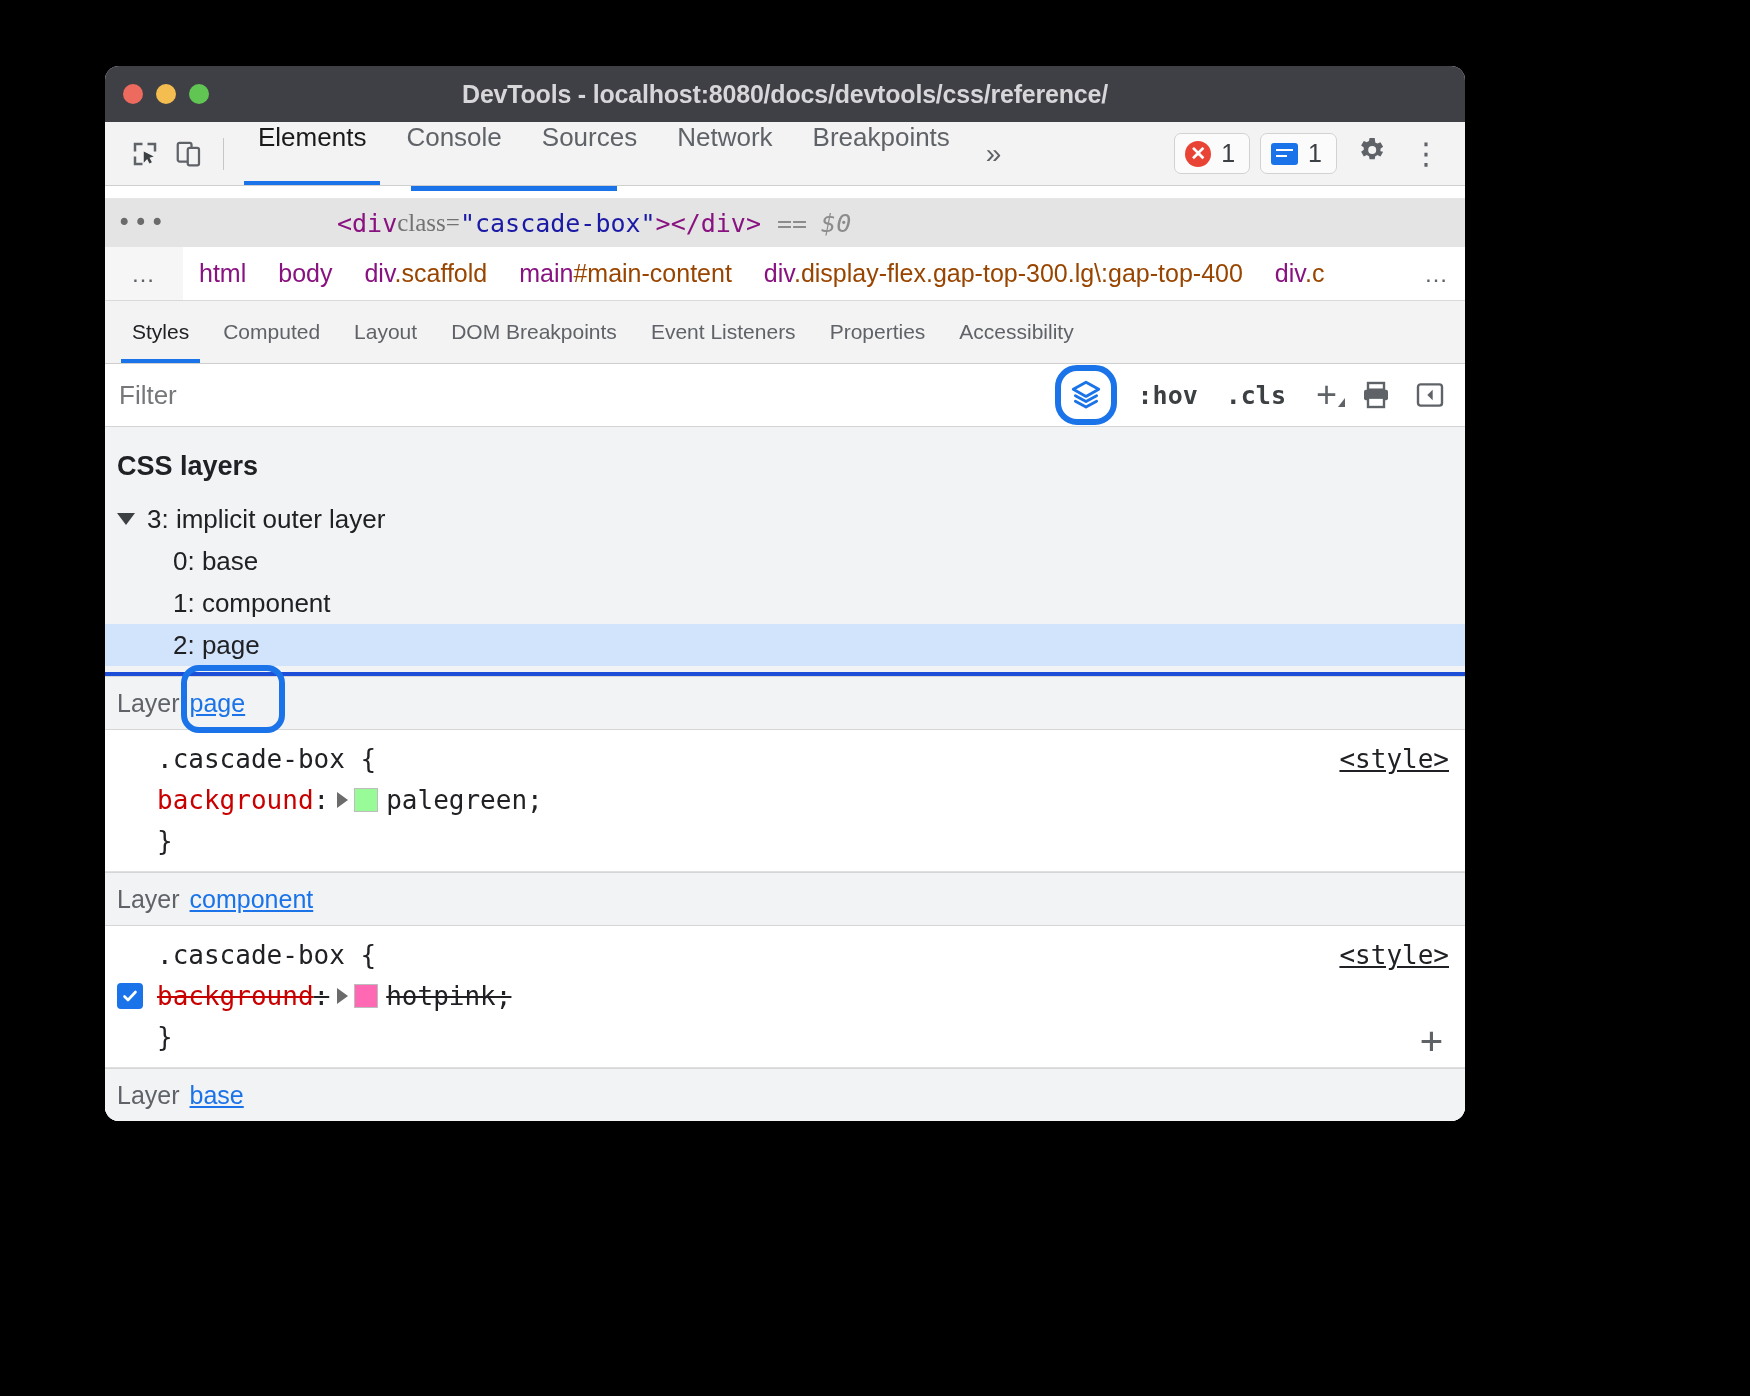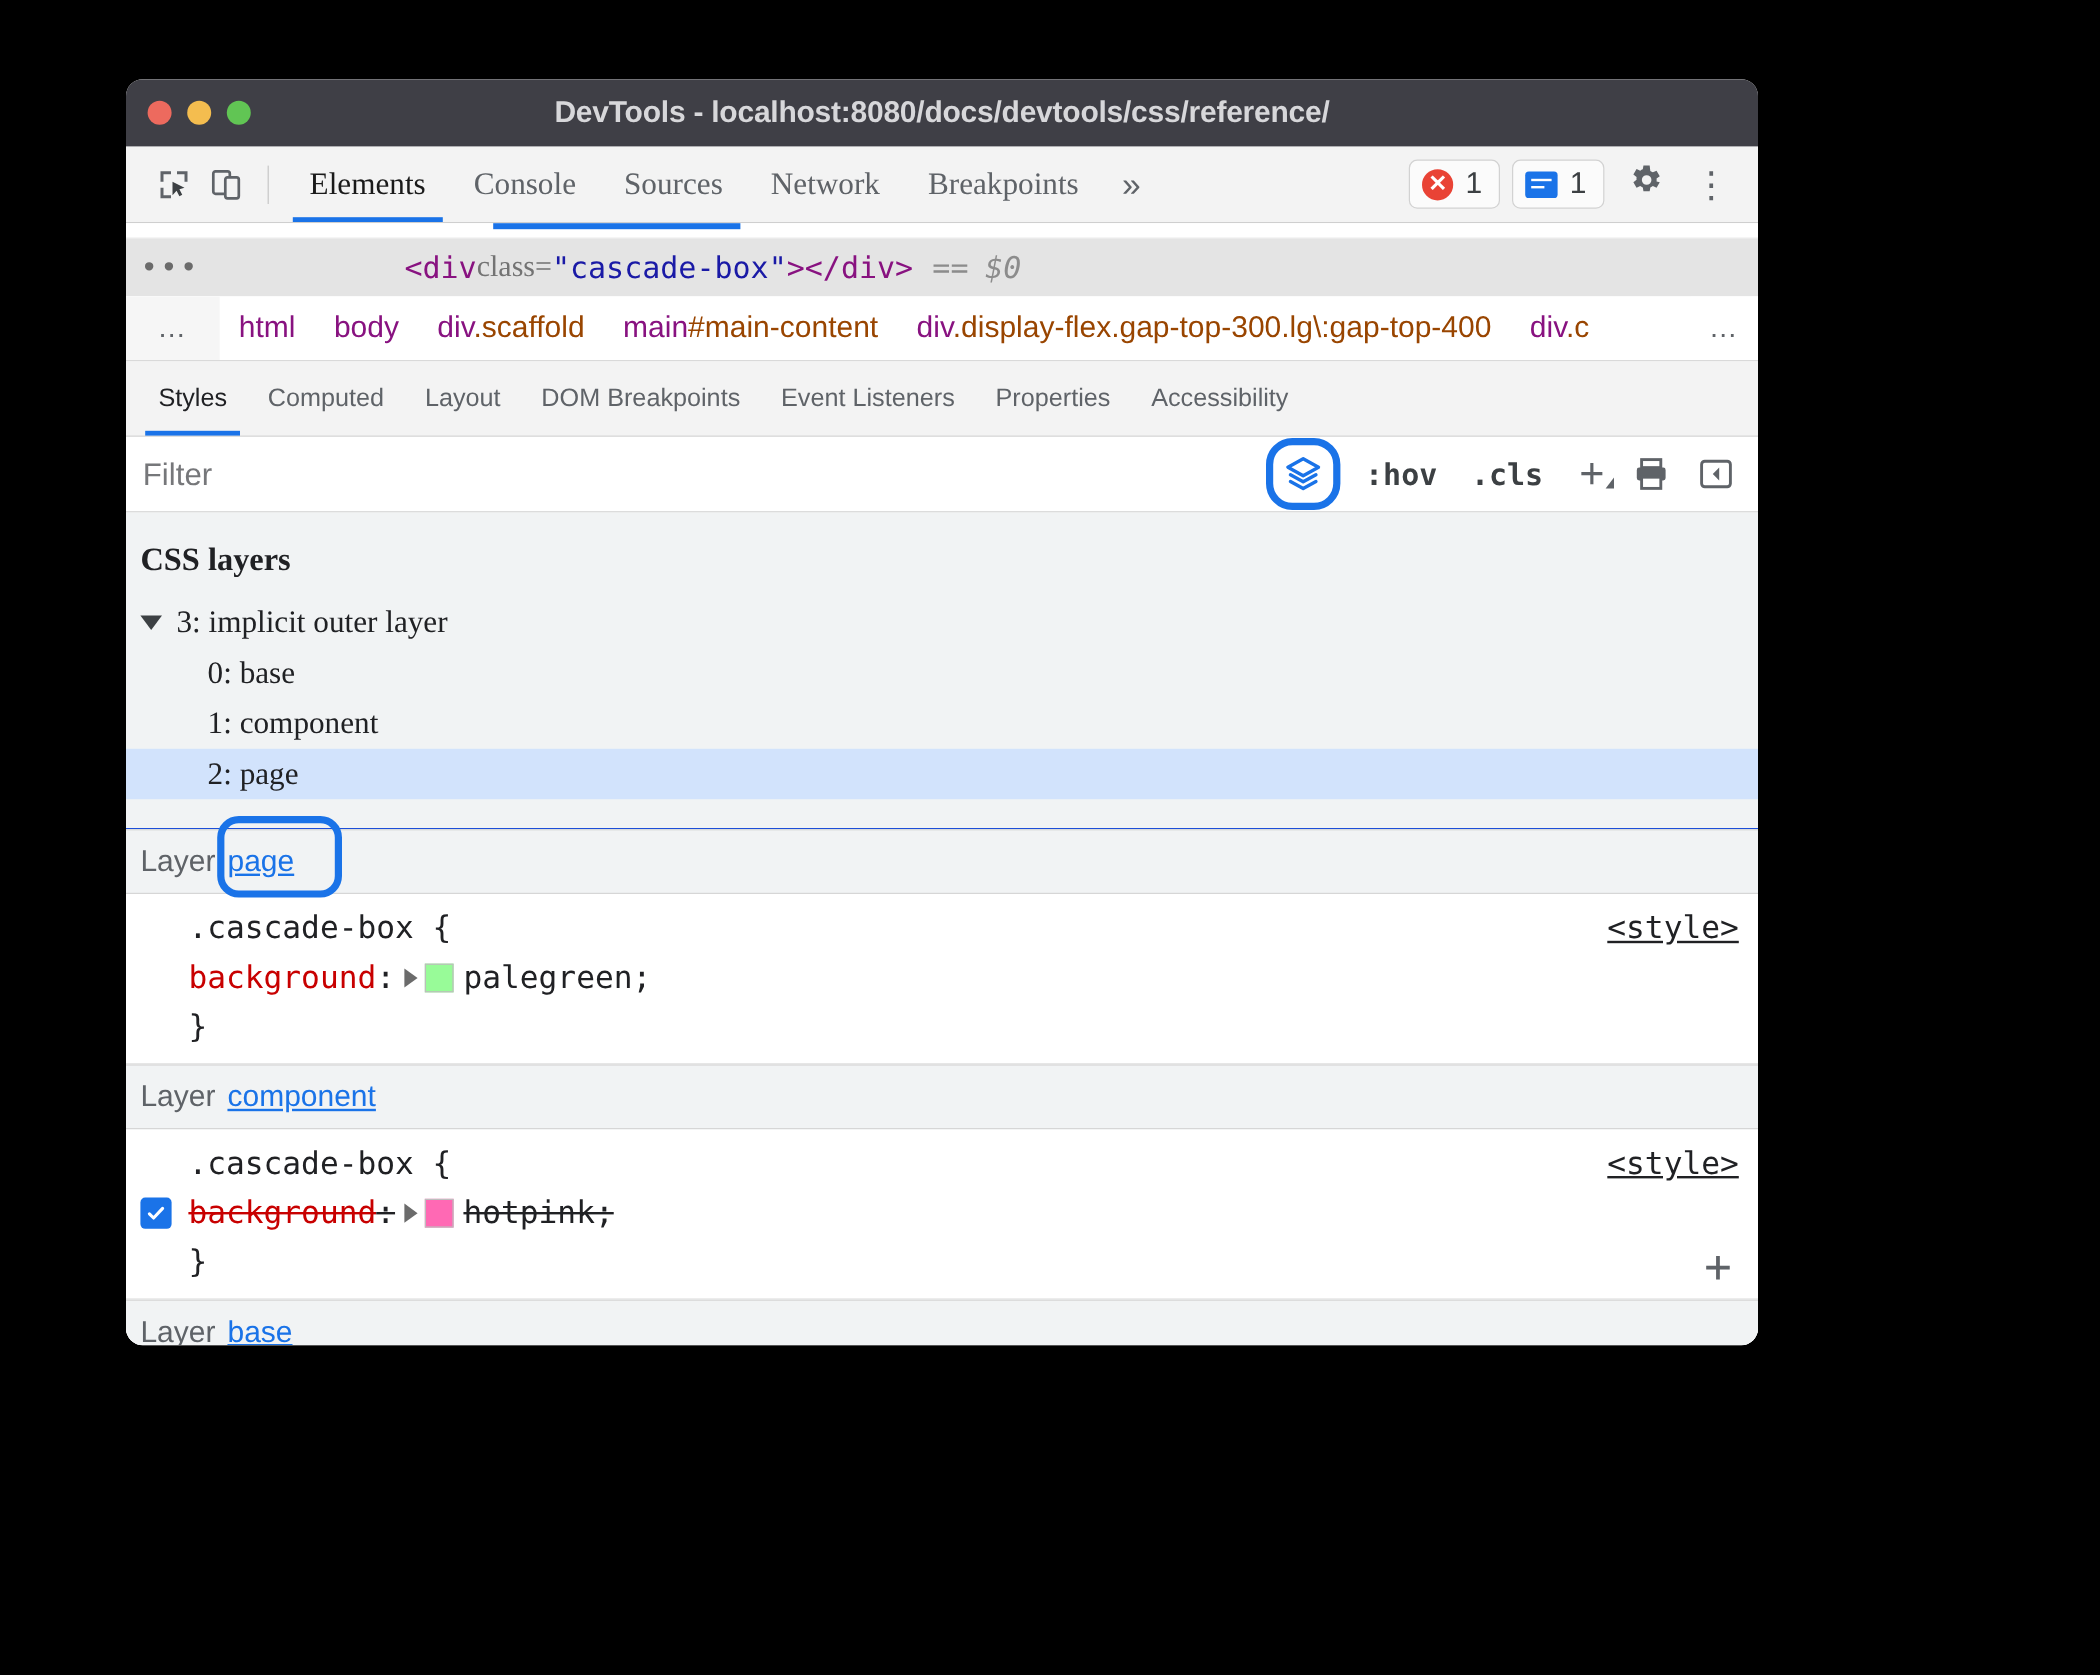--- a/index.html
+++ b/index.html
@@ -93,27 +93,26 @@
     margin: 0 14px 0 12px;
   }
   .panel-tabs {
     display: flex;
     align-items: stretch;
     height: 63px;
     gap: 0;
   }
   .panel-tab {
     display: flex;
-    align-items: center;
+    align-items: flex-start;
     padding: 0 20px;
     font-size: 26px;
     color: #5f6368;
     position: relative;
     white-space: nowrap;
-    font-family: Liberation Serif, serif;
   }
   .panel-tab.active {
     color: #1a1a1a;
   }
   .panel-tab.active::after {
     content: "";
     position: absolute;
     left: 6px; right: 6px; bottom: 0;
     height: 4px;
     background: #1a73e8;
@@ -352,23 +351,22 @@
   }
 
   
   .styles-body {
     flex: 1 1 auto;
     background: #ffffff;
     overflow: hidden;
   }
   .css-layers-panel {
     background: #f1f3f4;
-    border-bottom: 1px solid #1d4ed8;
-    padding: 14px 0 24px 0;
-    font-family: Liberation Serif, serif;
+    border-bottom: 4px solid #1d4ed8;
+    padding: 14px 0 6px 0;
   }
   .css-layers-title {
     font-size: 27px;
     font-weight: bold;
     color: #202124;
     padding: 10px 0 16px 12px;
   }
   .layer-node {
     font-size: 26px;
     color: #202124;

